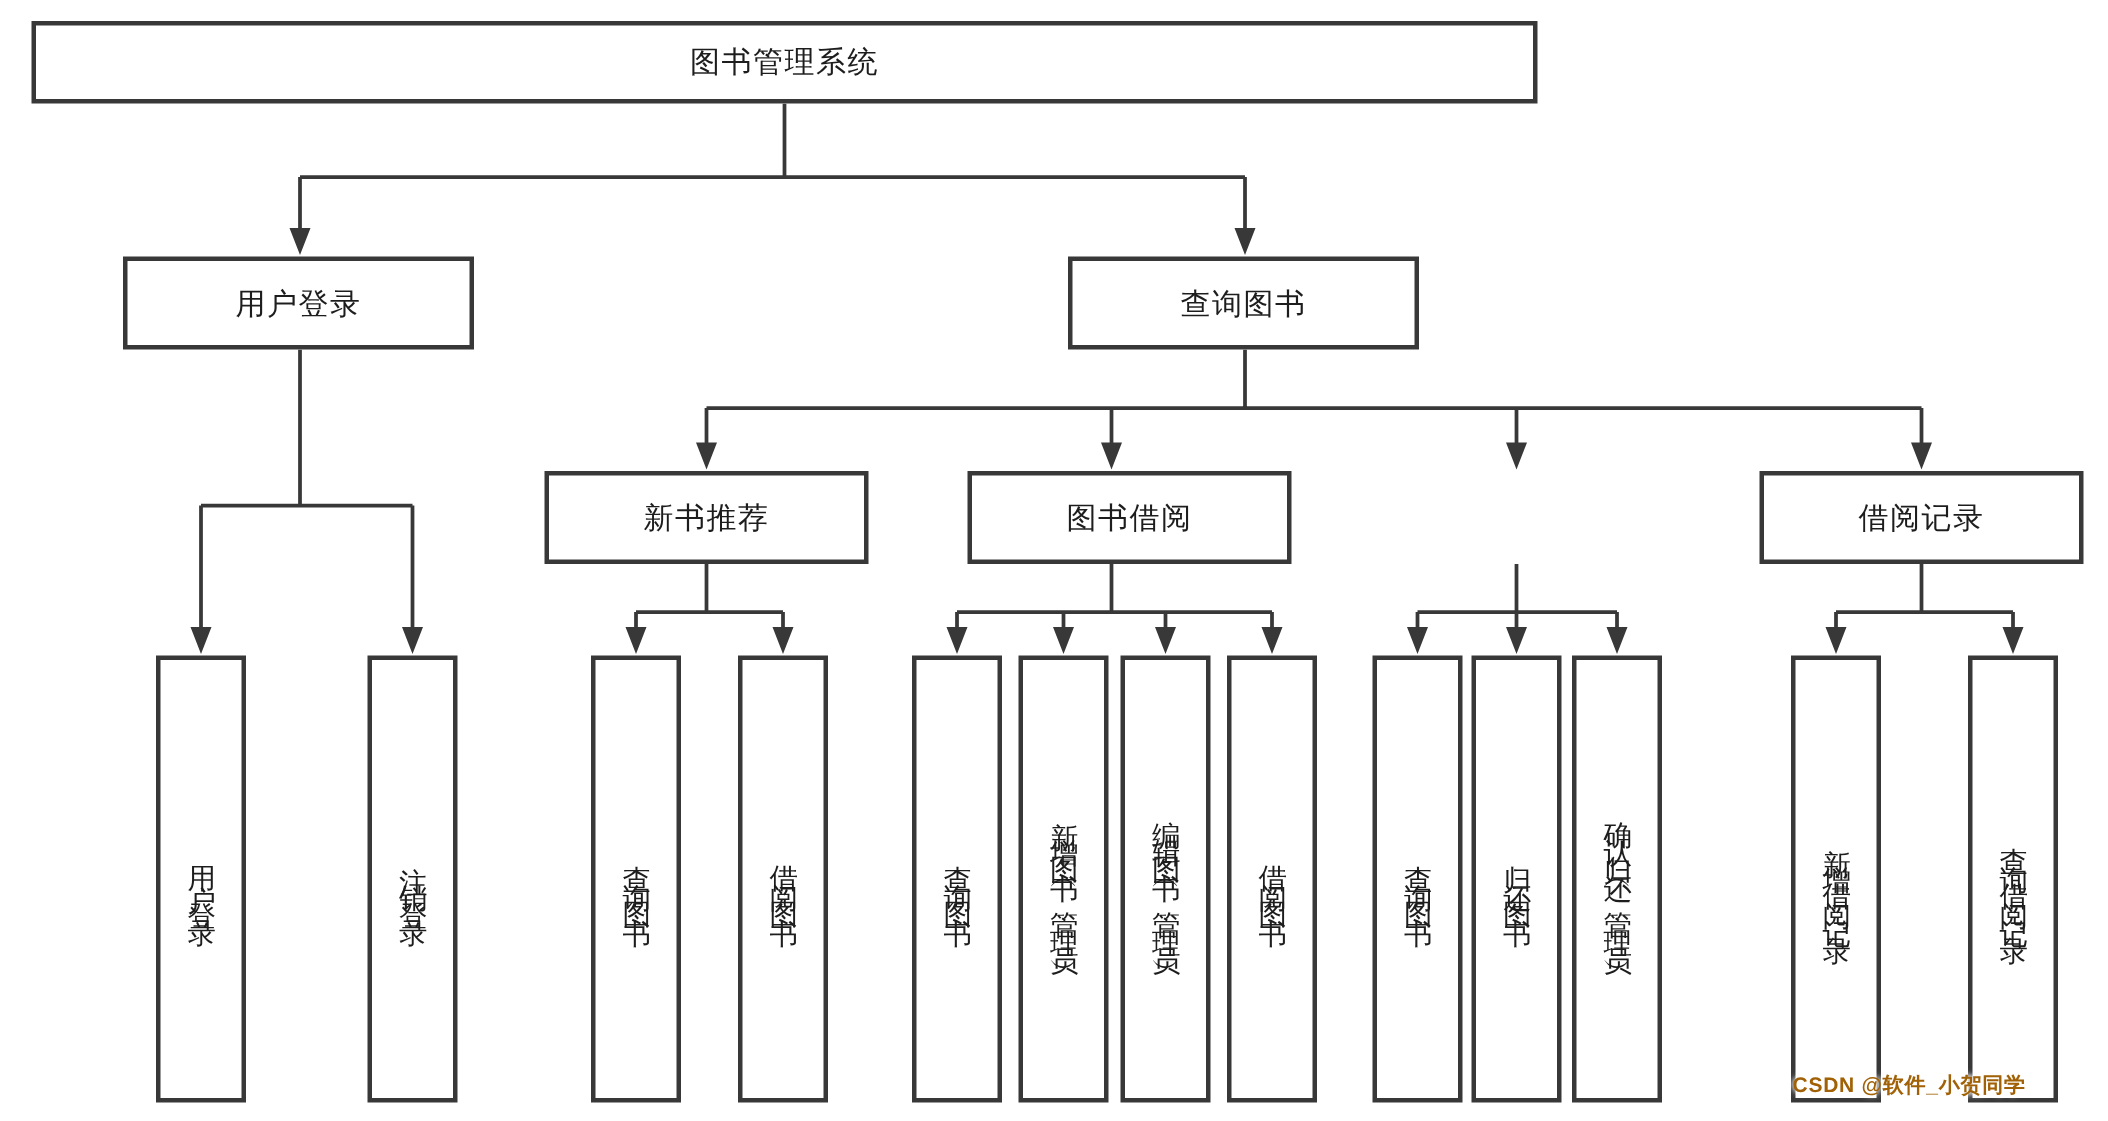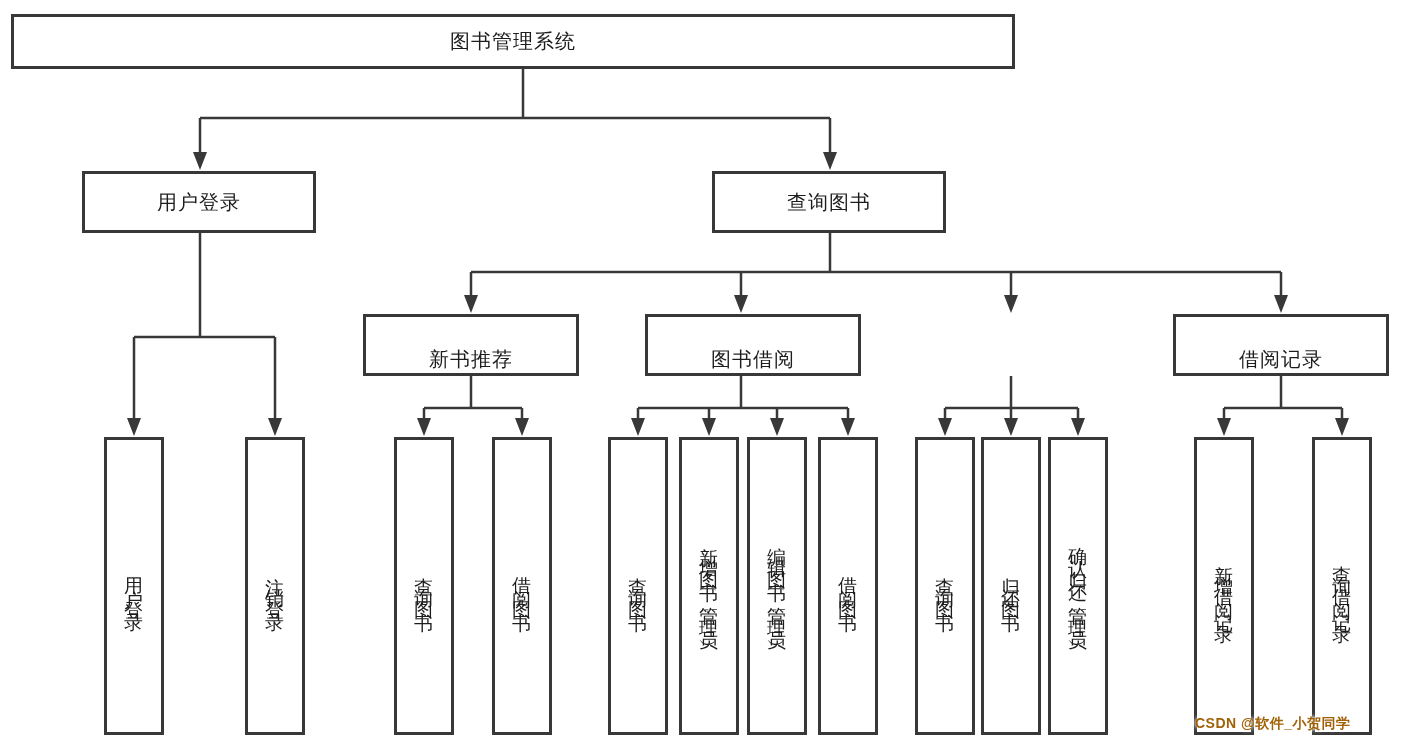--- a/index.html
+++ b/index.html
@@ -24,24 +24,24 @@
     background: #ffffff;
     display: flex;
     align-items: center;
     justify-content: center;
   }
   .box .hlabel {
     font-size: 20px;
     letter-spacing: 1px;
     white-space: nowrap;
   }
-  .n-root  { left: 11px;   top: 14px;  width: 1004px; height: 55px; }
+  .n-root  { left: 21px;   top: 14px;  width: 1004px; height: 55px; }
   .n-login { left: 82px;   top: 171px; width: 234px;  height: 62px; }
   .n-mgmt  { left: 712px;  top: 171px; width: 234px;  height: 62px; }
-  .n-l3    { top: 314px; width: 216px; height: 62px; align-items: flex-end; }
+  .n-l3    { top: 314px; width: 216px; height: 62px; }
   .n-l3-1  { left: 363px; }
   .n-l3-2  { left: 633px; margin-left: 12px; }
   .n-l3-3  { left: 903px; }
   .n-l3-4  { left: 1173px; }
   .leaf    { top: 437px; width: 60px; height: 298px; }
   .leaf .vlabel {
     writing-mode: vertical-rl;
     text-orientation: mixed;
     font-size: 19px;
     line-height: 1;

